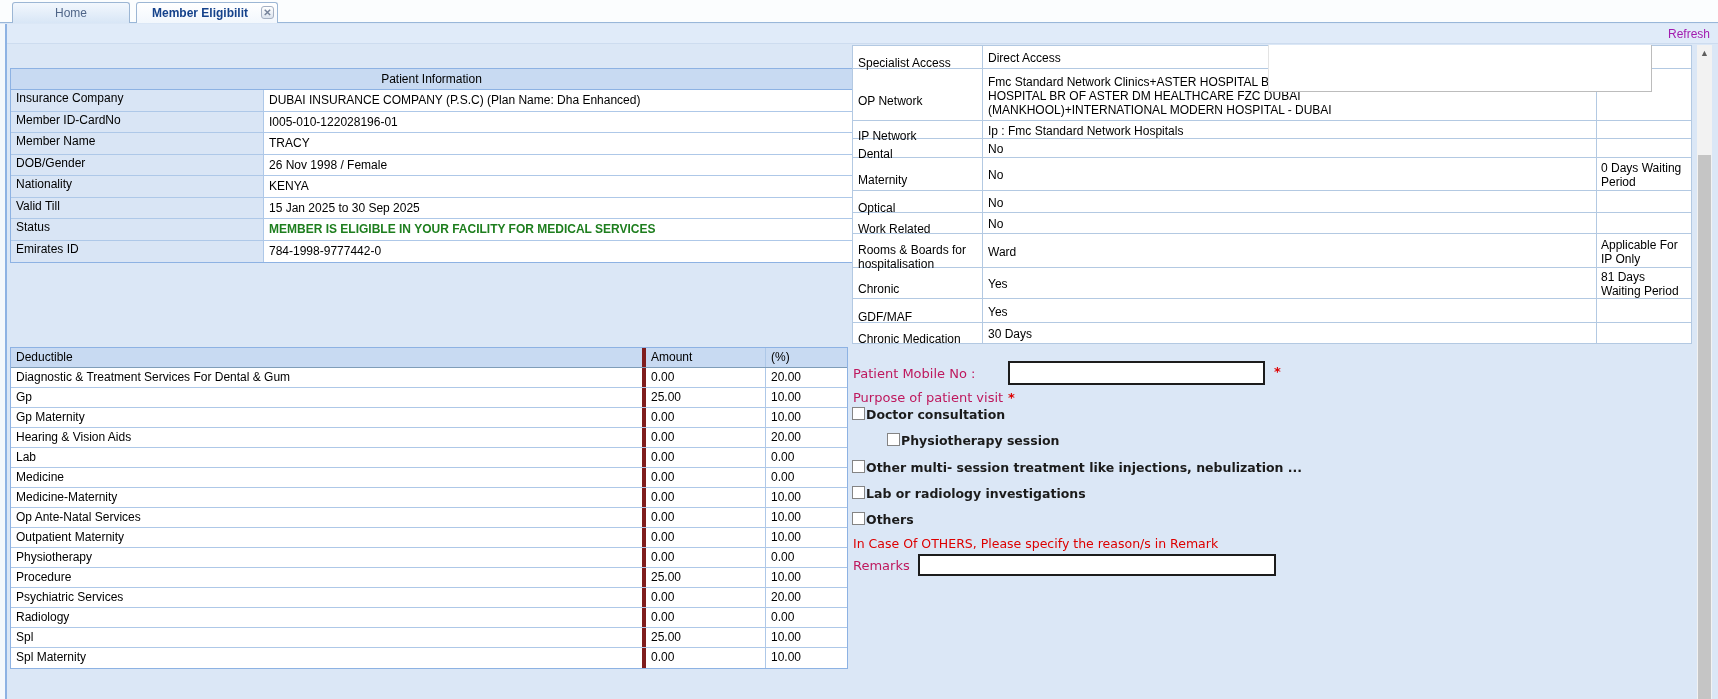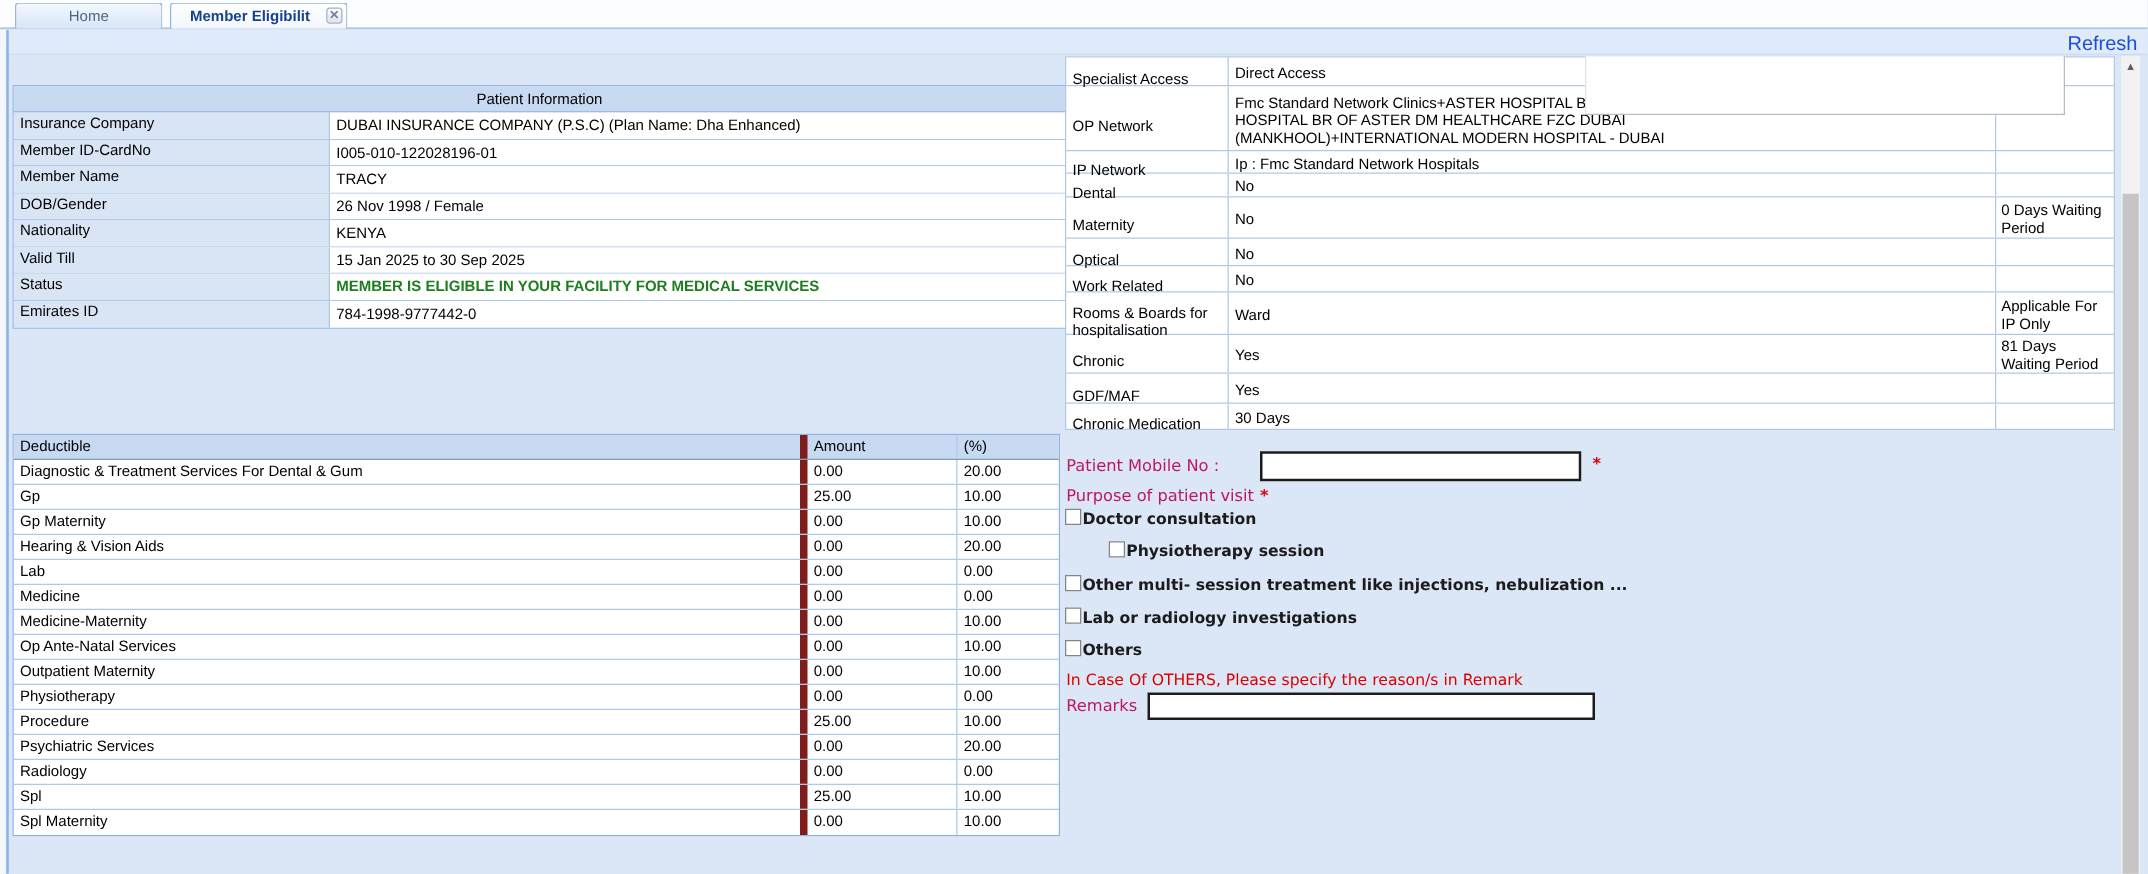--- a/index.html
+++ b/index.html
@@ -18,21 +18,21 @@
   .tab.inactive { left:12px; width:118px; background:linear-gradient(#f2f7fd,#d8e6f6); color:#4f6588; }
   .tab.active { left:136px; width:142px; background:linear-gradient(#ffffff,#f2f7fd);
                 color:#15428b; font-weight:bold; }
   .tab.active .tab-label { padding-right:14px; }
   .tab-close { position:absolute; right:3px; top:3px; width:13px; height:13px; line-height:11px;
                font-size:10px; font-weight:bold; color:#76839a; text-align:center;
                background:linear-gradient(#ffffff,#dce4ee); border:1px solid #a5b0c2; border-radius:3px; }
   
   .toolbar { position:absolute; left:0; top:24px; width:1718px; height:20px;
              background:#e0ebf9; border-bottom:1px solid #cddcef; }
-  .refresh { position:absolute; right:8px; top:3px; font-size:16px; color:#1d4ed8; cursor:pointer; }
+  .refresh { position:absolute; right:8px; top:3px; font-size:12px; color:#a21caf; cursor:pointer; }
   
   .gutter { position:absolute; left:0; top:24px; width:5px; height:675px; background:#f4f8fc; }
   .gutter-line { position:absolute; left:5px; top:24px; width:2px; height:675px; background:#8db2e3; }
   
   .pi { position:absolute; left:10px; top:68px; width:843px; border:1px solid #8db2e3; background:#fff; }
   .pi-header { height:21px; line-height:21px; text-align:center; background:#c8daf2;
                border-bottom:1px solid #8db2e3; }
   .pi-row { display:flex; height:21.5px; border-bottom:1px solid #aec8e8; }
   .pi-row:last-child { border-bottom:none; }
   .pi-label { width:253px; background:#d9e5f5; border-right:1px solid #aec8e8;
@@ -49,21 +49,21 @@
   .bn-value .wrapnarrow { display:inline-block; max-width:400px; }
   
   .popup { position:absolute; left:1268px; top:45px; width:384px; height:47px;
            background:#ffffff; border-right:1px solid #bcbcbc; border-bottom:1px solid #bcbcbc;
            border-left:1px solid #e3e3e3; }
   
   .dd { position:absolute; left:10px; top:347px; width:838px; border:1px solid #8db2e3; background:#fff; }
   .dd-head { display:flex; height:20px; background:#c8daf2; border-bottom:1px solid #7f9db9; font-size:12px; }
   .dd-row { display:flex; height:20px; border-bottom:1px solid #aec8e8; }
   .dd-row:last-child { border-bottom:none; }
-  .c-name { width:635px; border-right:6px solid #7f1d1d; padding:2px 0 0 5px; overflow:hidden; white-space:nowrap; }
+  .c-name { width:635px; border-right:4px solid #7f1d1d; padding:2px 0 0 5px; overflow:hidden; white-space:nowrap; }
   .c-amt  { width:120px; border-right:1px solid #aec8e8; padding:2px 0 0 5px; }
   .c-pct  { flex:1; padding:2px 0 0 5px; }
   
   .flabel { position:absolute; font-family:"DejaVu Sans", sans-serif; font-size:13px; color:#be185d; }
   .star { position:absolute; font-family:"DejaVu Sans", sans-serif; font-size:13px; font-weight:bold; color:#dd0000; }
   .tinput { position:absolute; background:#fff; border:2px solid #1c1c1c;
             font-family:"DejaVu Sans", sans-serif; font-size:13px; padding:0 3px; }
   #mobile-input { left:1008px; top:361px; width:257px; height:24px; }
   #remarks-input { left:918px; top:554px; width:358px; height:22px; }
   .cbrow { position:absolute; left:852px; height:16px; display:flex; align-items:flex-start; }

